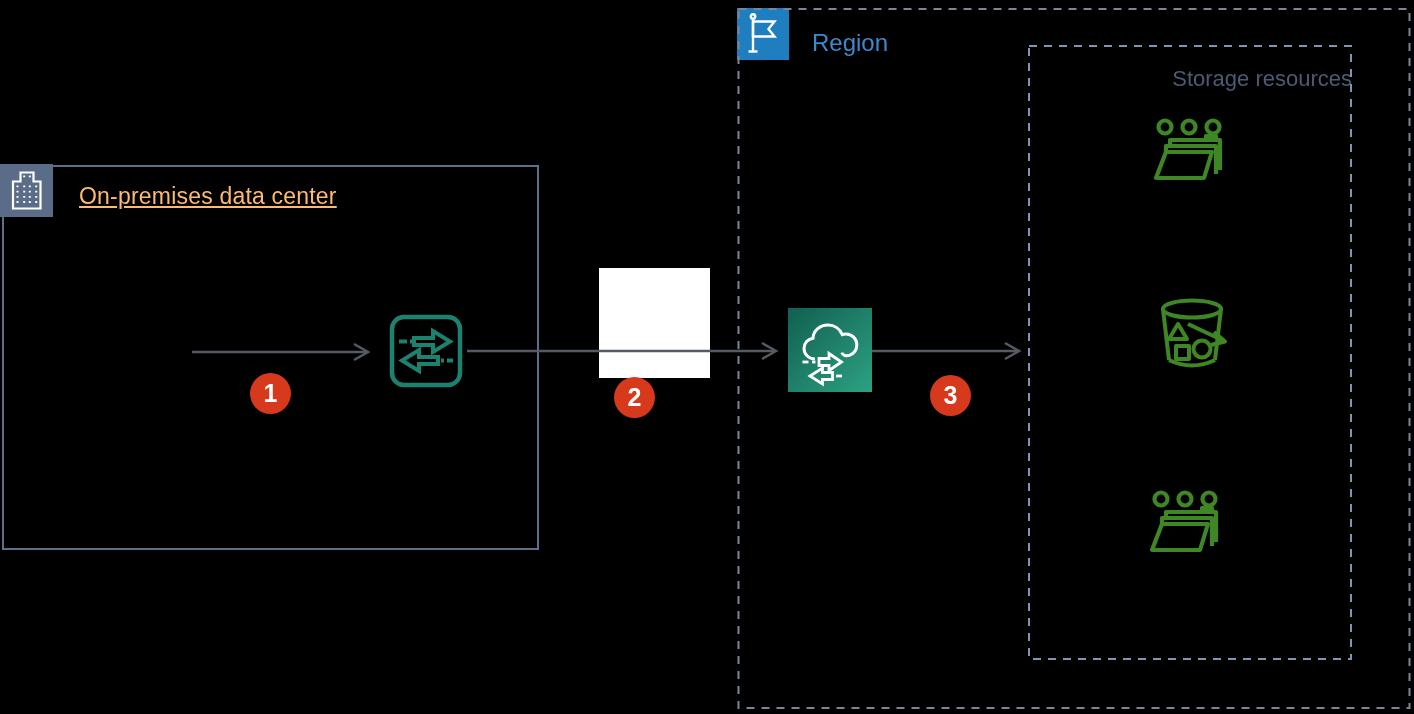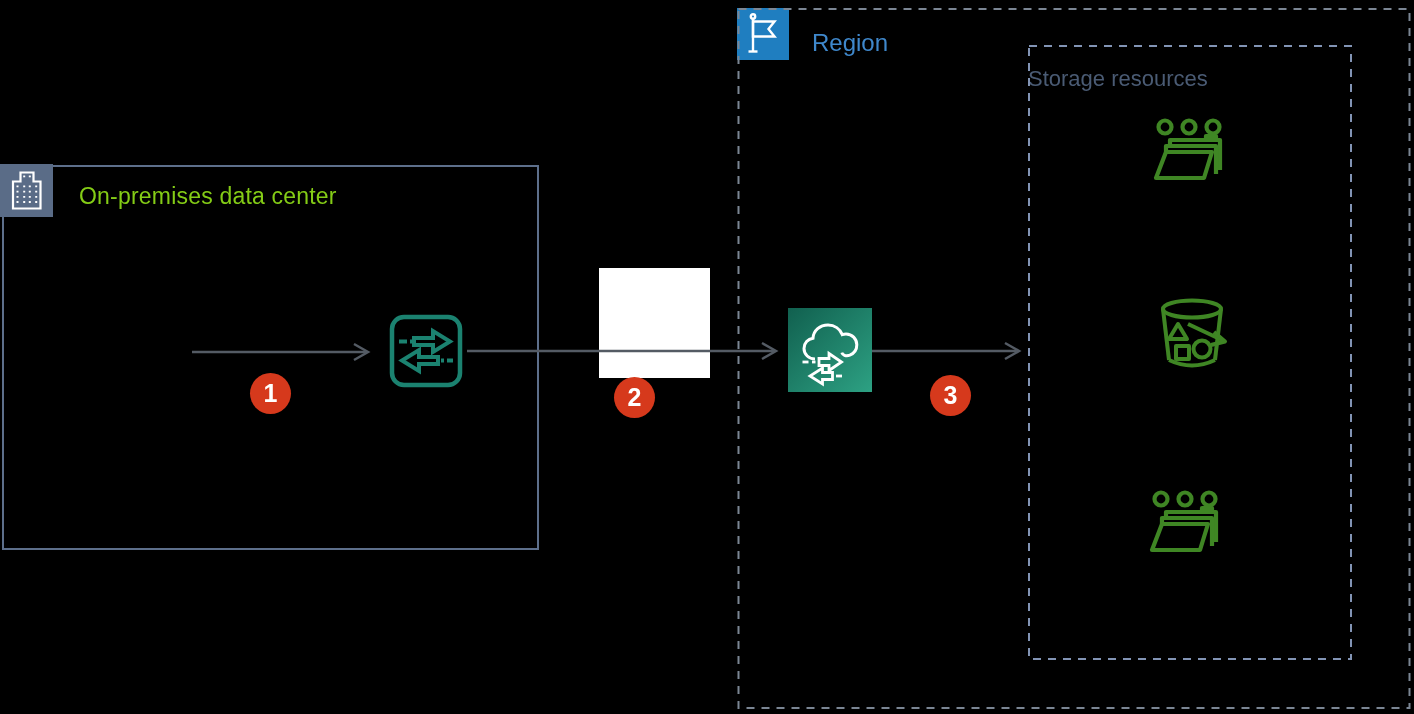--- a/index.html
+++ b/index.html
@@ -6,28 +6,28 @@
   body{
     width:1414px;height:714px;position:relative;overflow:hidden;
     background:#000;
     font-family:"Liberation Sans", sans-serif;
   }
   .abs{position:absolute;}
 
   
   .onprem-box{left:2px;top:165px;width:533px;height:381px;border:2px solid #5d6f8b;}
   .onprem-icon-square{left:0;top:164px;width:53px;height:53px;background:#5a6c87;}
-  .onprem-label{left:79px;top:183px;font-size:23px;color:#84cc16;letter-spacing:.2px;}
+  .onprem-label{left:79px;top:183px;font-size:23px;color:#fdba74;letter-spacing:.2px;text-decoration:underline;}
 
   
   .region-icon-square{left:737px;top:8px;width:52px;height:52px;background:#1f7ec0;}
   .region-label{left:812px;top:29px;font-size:24px;color:#3f88cc;}
 
   
-  .storage-label{left:1028px;top:66px;width:324px;text-align:left;font-size:22px;color:#4a5b74;}
+  .storage-label{left:1028px;top:66px;width:324px;text-align:right;font-size:22px;color:#4a5b74;}
 
   
   .white-box{left:599px;top:268px;width:111px;height:110px;background:#ffffff;}
 
   
   .service-square{left:788px;top:308px;width:84px;height:84px;
     background:linear-gradient(135deg,#11604f 0%,#2da183 100%);}
 
   
   .badge{width:41px;height:41px;border-radius:50%;background:#d6391c;

